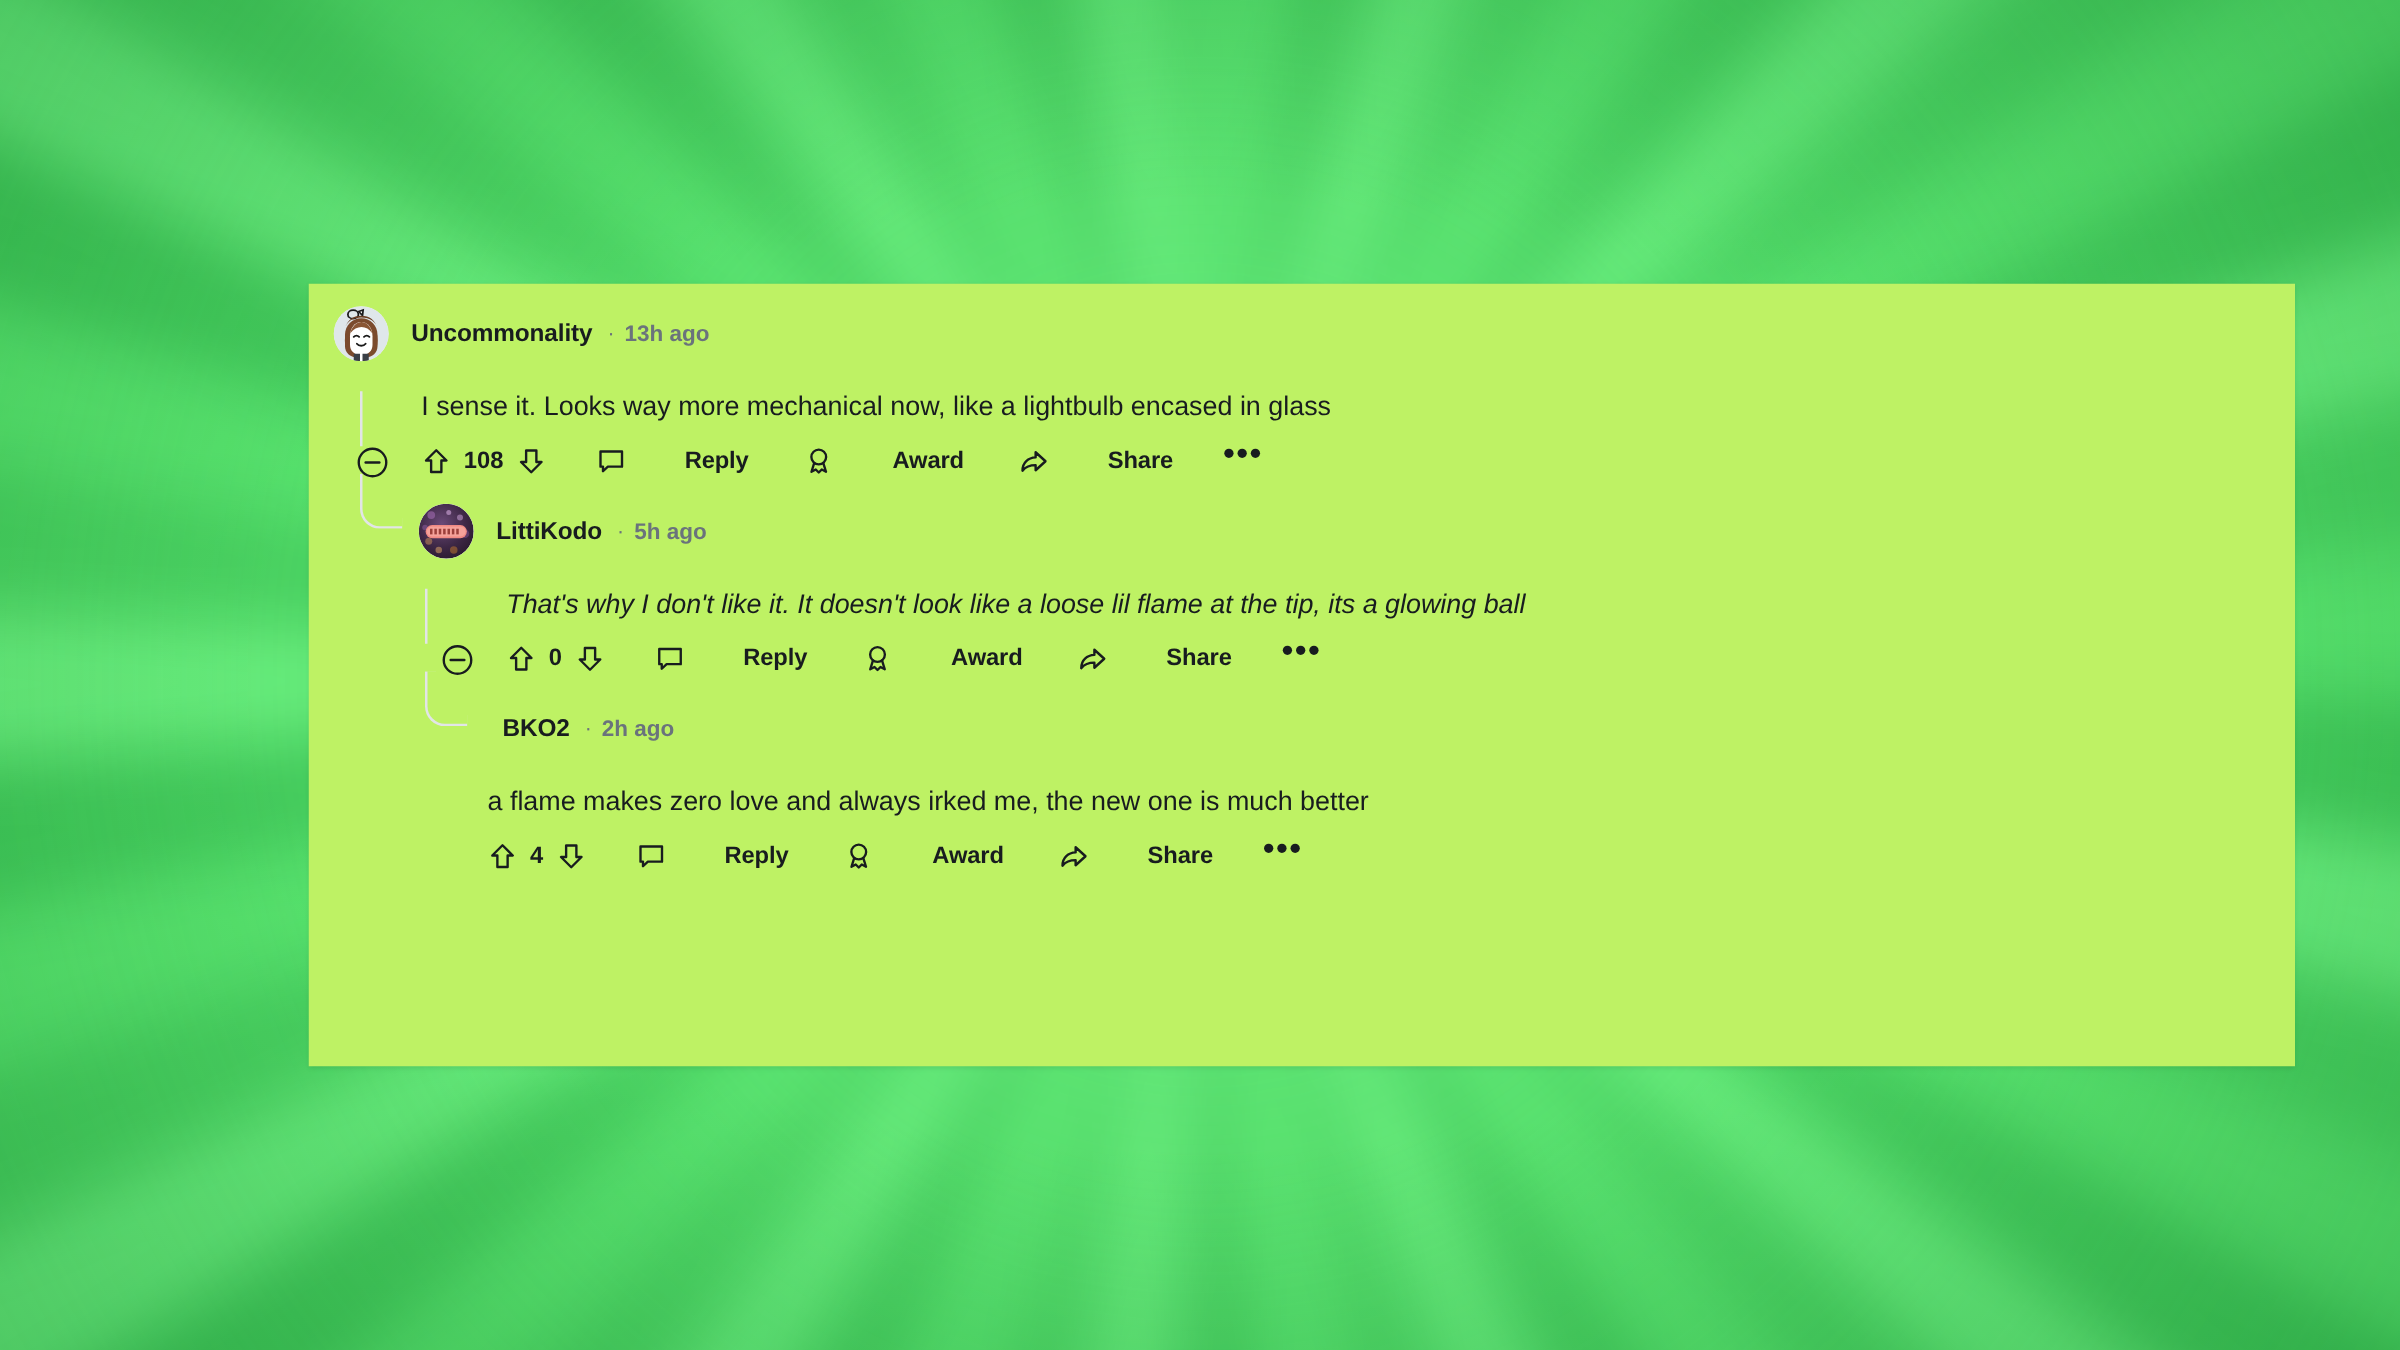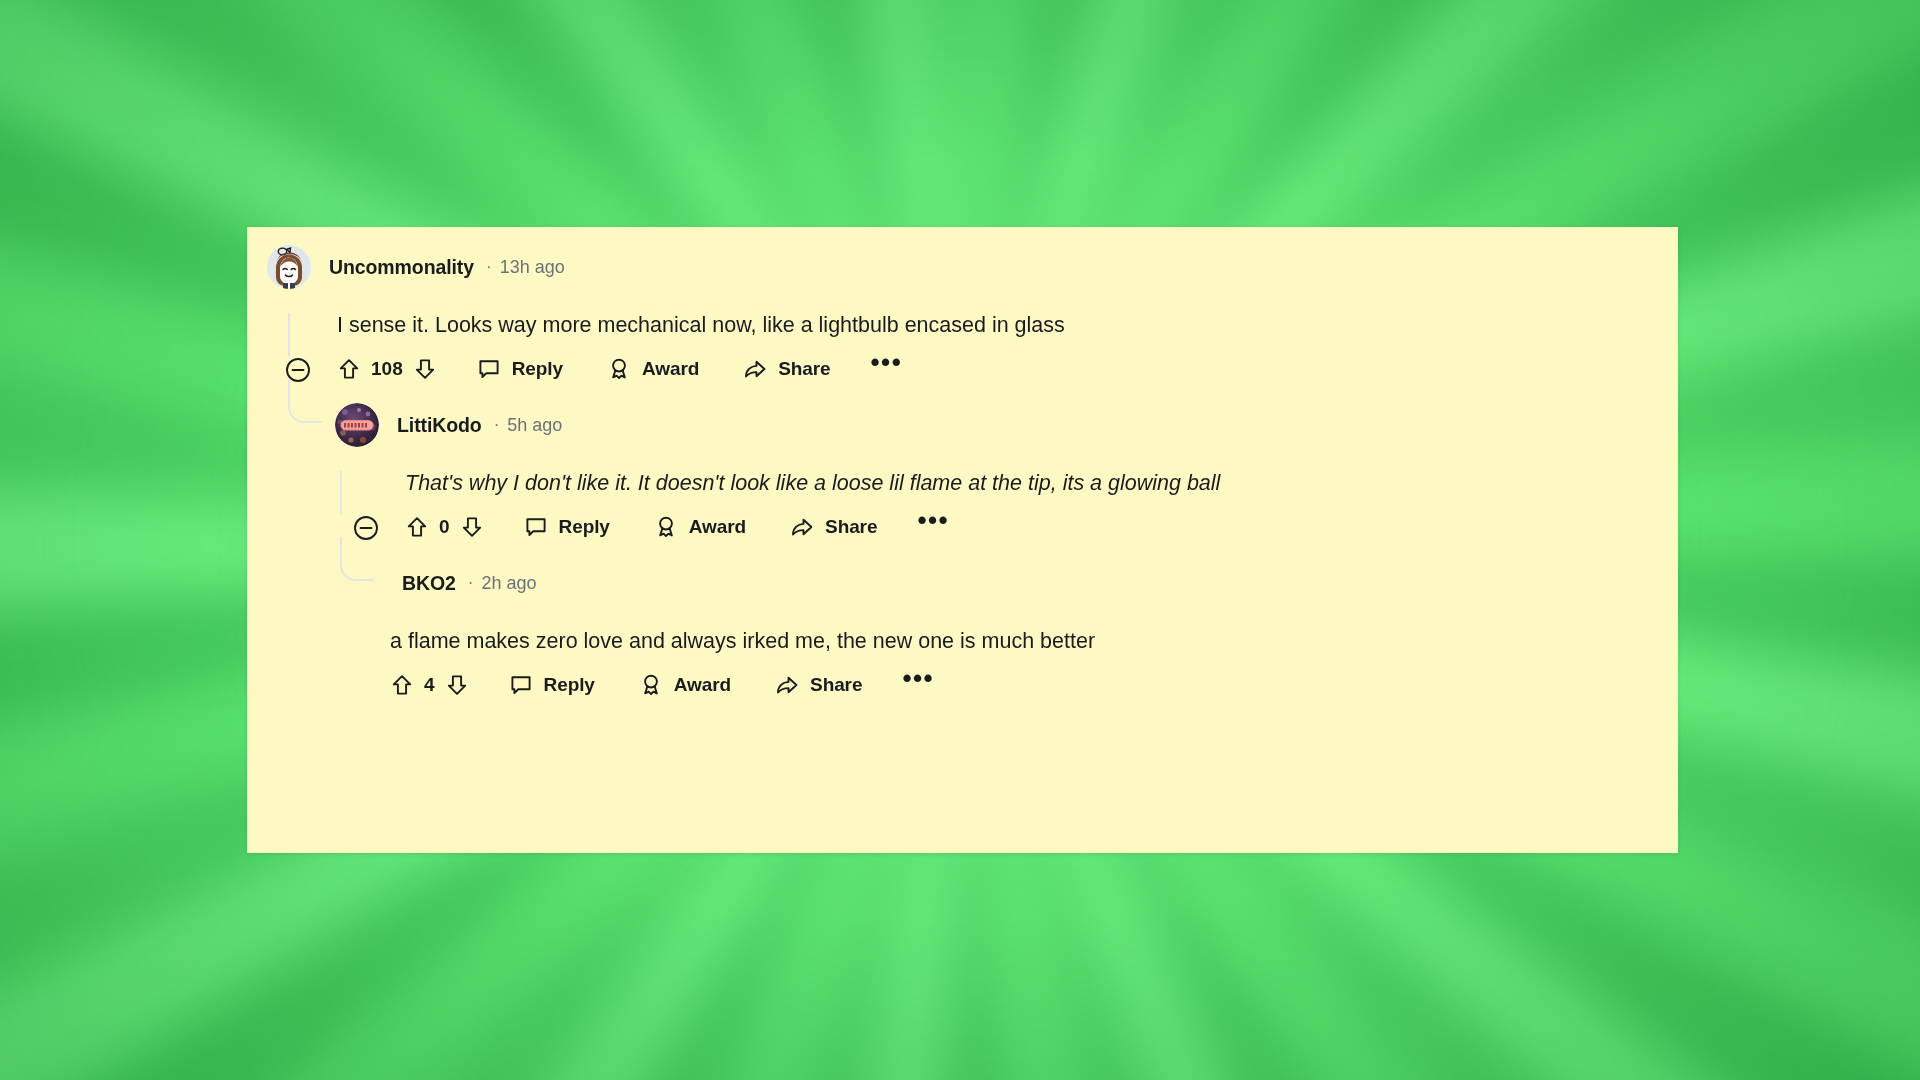--- a/index.html
+++ b/index.html
@@ -55,23 +55,23 @@
     position: absolute;
     inset: 0;
     background: radial-gradient(ellipse 78% 70% at 50% 50%, rgba(0,0,0,0) 50%, rgba(20,120,45,0.30) 100%);
   }
 
   
   #card {
     position: absolute;
     left: 247px;
     top: 227px;
-    width: 1431px;
+    width: 1589px;
     height: 626px;
-    background: #fef9c3;
+    background: #bef264;
     box-shadow: 0 1px 4px rgba(0,0,0,0.10);
   }
 
   
   .comment { position: relative; }
 
   .c-head {
     display: flex;
     align-items: center;
     height: 44px;
@@ -97,40 +97,42 @@
   }
   .dot {
     color: #6a737c;
     font-size: 17px;
     margin: 0 8px 0 12px;
   }
   .tstamp {
     font-size: 18px;
     color: #6a737c;
     white-space: nowrap;
+    font-weight: bold;
   }
 
   .c-body {
     font-size: 21.5px;
     color: #181c1f;
     line-height: 1.35;
     white-space: nowrap;
   }
 
   
   .actions {
     display: flex;
     align-items: flex-start;
     height: 40px;
   }
   .act {
     display: flex;
     align-items: center;
     color: #181c1f;
     white-space: nowrap;
+    gap: 36px;
   }
   .act .lbl {
     font-size: 19px;
     font-weight: bold;
     margin-left: 11px;
     letter-spacing: -0.1px;
   }
   .votebox { display: flex; align-items: center; }
   .votecount {
     font-size: 19px;

